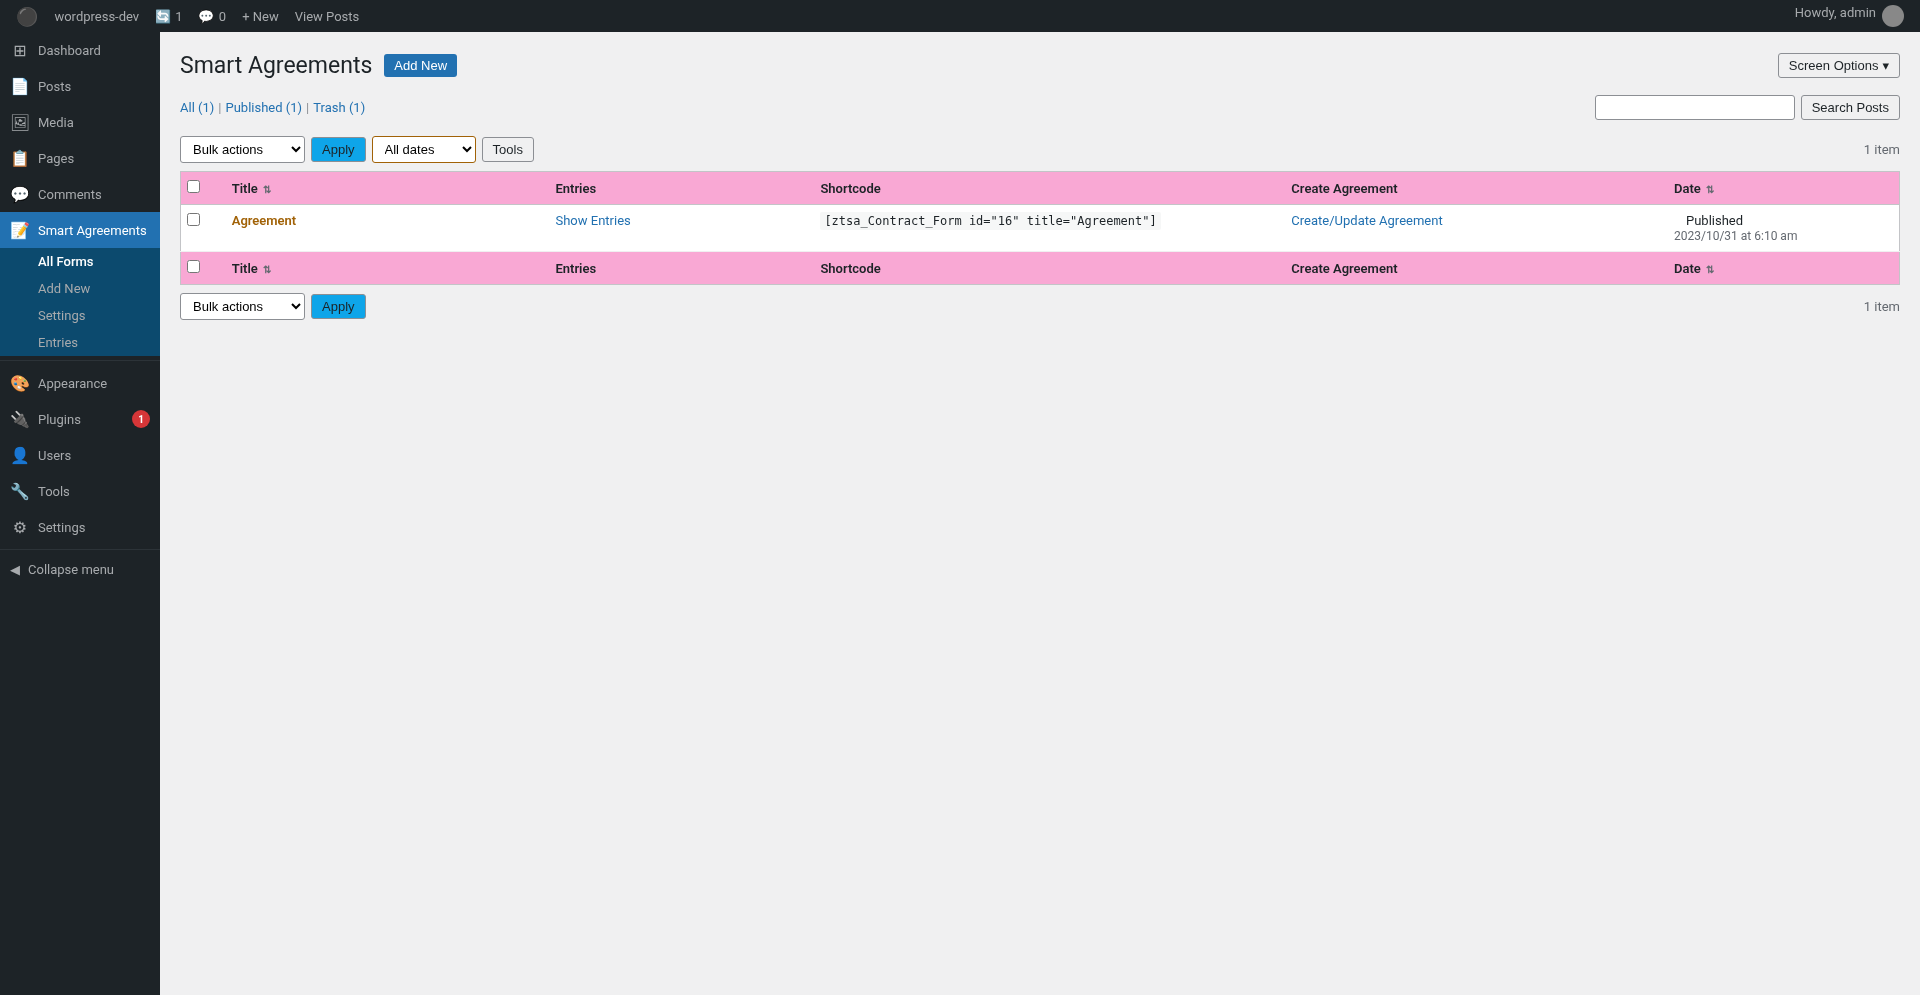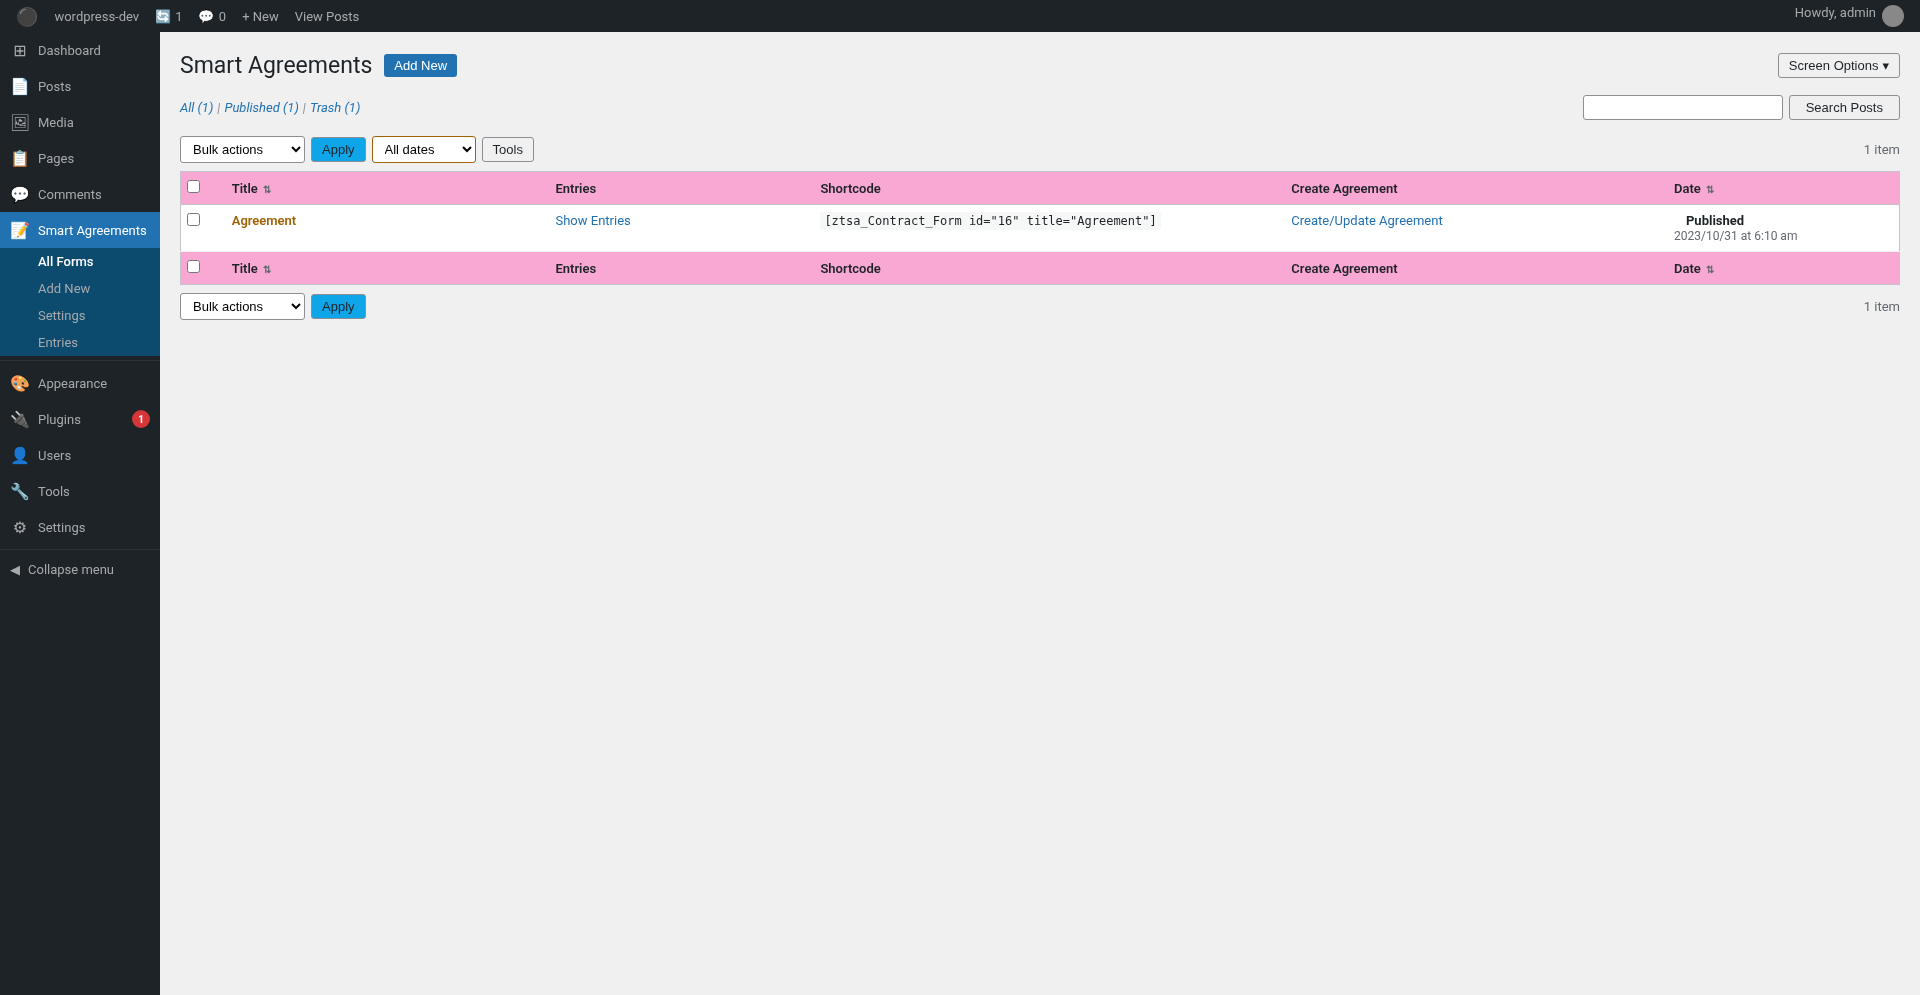--- a/index.html
+++ b/index.html
@@ -150,21 +150,20 @@
       gap: 6px;
       margin-bottom: 8px;
       flex-wrap: wrap;
     }
     .filter-links {
       font-size: 13px;
       margin-bottom: 8px;
       display: flex;
       align-items: center;
       gap: 0;
-      font-style: italic;
     }
     .filter-links a {
       color: #2271b1;
       text-decoration: none;
     }
     .filter-links .separator { color: #8c8f94; padding: 0 4px; }
 
     select.bulk-select {
       padding: 4px 24px 4px 8px;
       border: 1px solid #8c8f94;
@@ -219,21 +218,21 @@
       border: 1px solid #8c8f94;
       padding: 4px 8px;
       font-size: 13px;
       border-radius: 3px;
       width: 200px;
     }
     .search-btn {
       background: #f0f0f1;
       border: 1px solid #8c8f94;
       color: #1d2327;
-      padding: 4px 16px;
+      padding: 4px 10px;
       font-size: 13px;
       border-radius: 3px;
       cursor: pointer;
     }
 
     
     .wp-list-table {
       width: 100%;
       border-collapse: collapse;
       background: #fff;
@@ -284,21 +283,21 @@
 
     .shortcode-text {
       font-family: monospace;
       font-size: 12px;
       color: #1d2327;
       background: #f6f7f7;
       padding: 2px 4px;
       border-radius: 2px;
     }
 
-    .date-published { color: #1d2327; font-weight: 700; padding-left: 12px; }
+    .date-published { color: #1d2327; font-weight: 400; padding-left: 12px; }
     .date-sub { color: #646970; font-size: 12px; }
 
     .sort-icon { color: #646970; font-size: 10px; margin-left: 2px; }
 
     
     .bottom-controls {
       display: flex;
       align-items: center;
       justify-content: space-between;
       margin-top: 8px;

